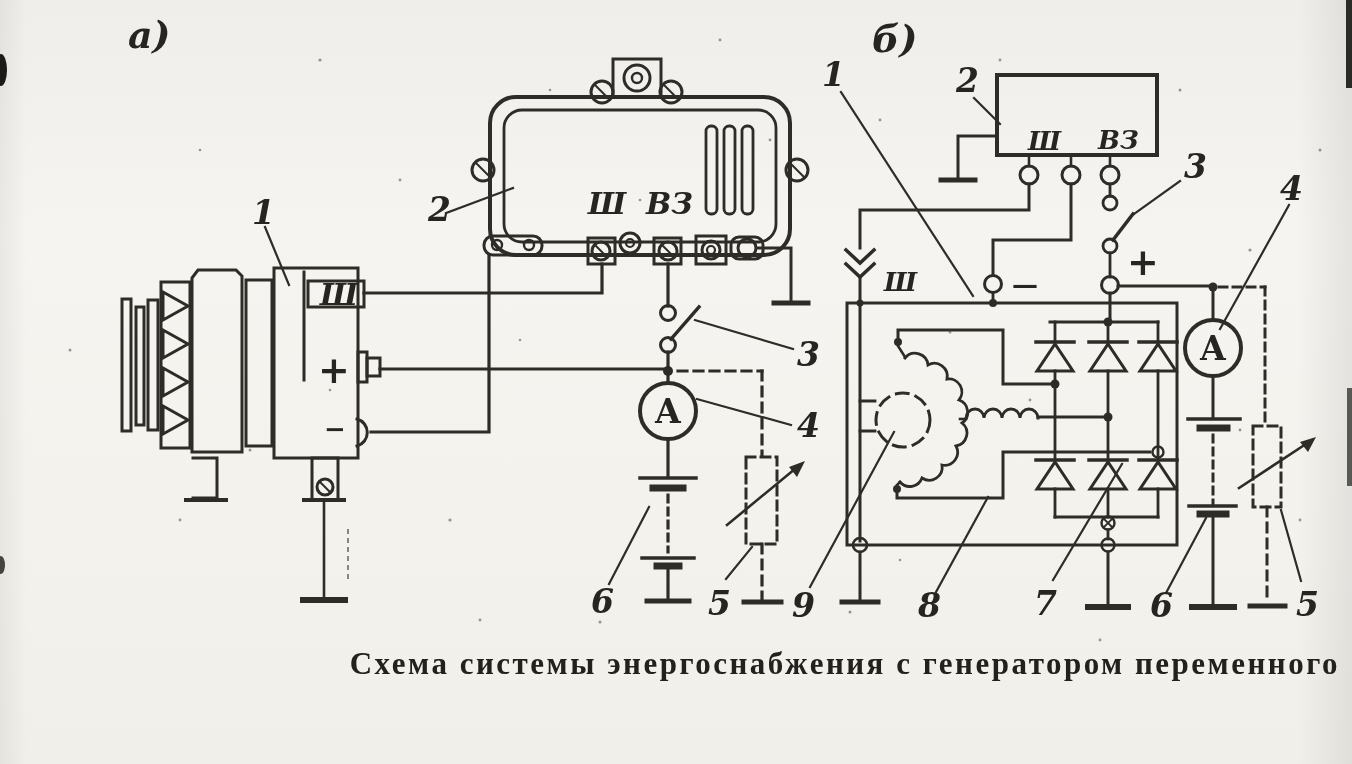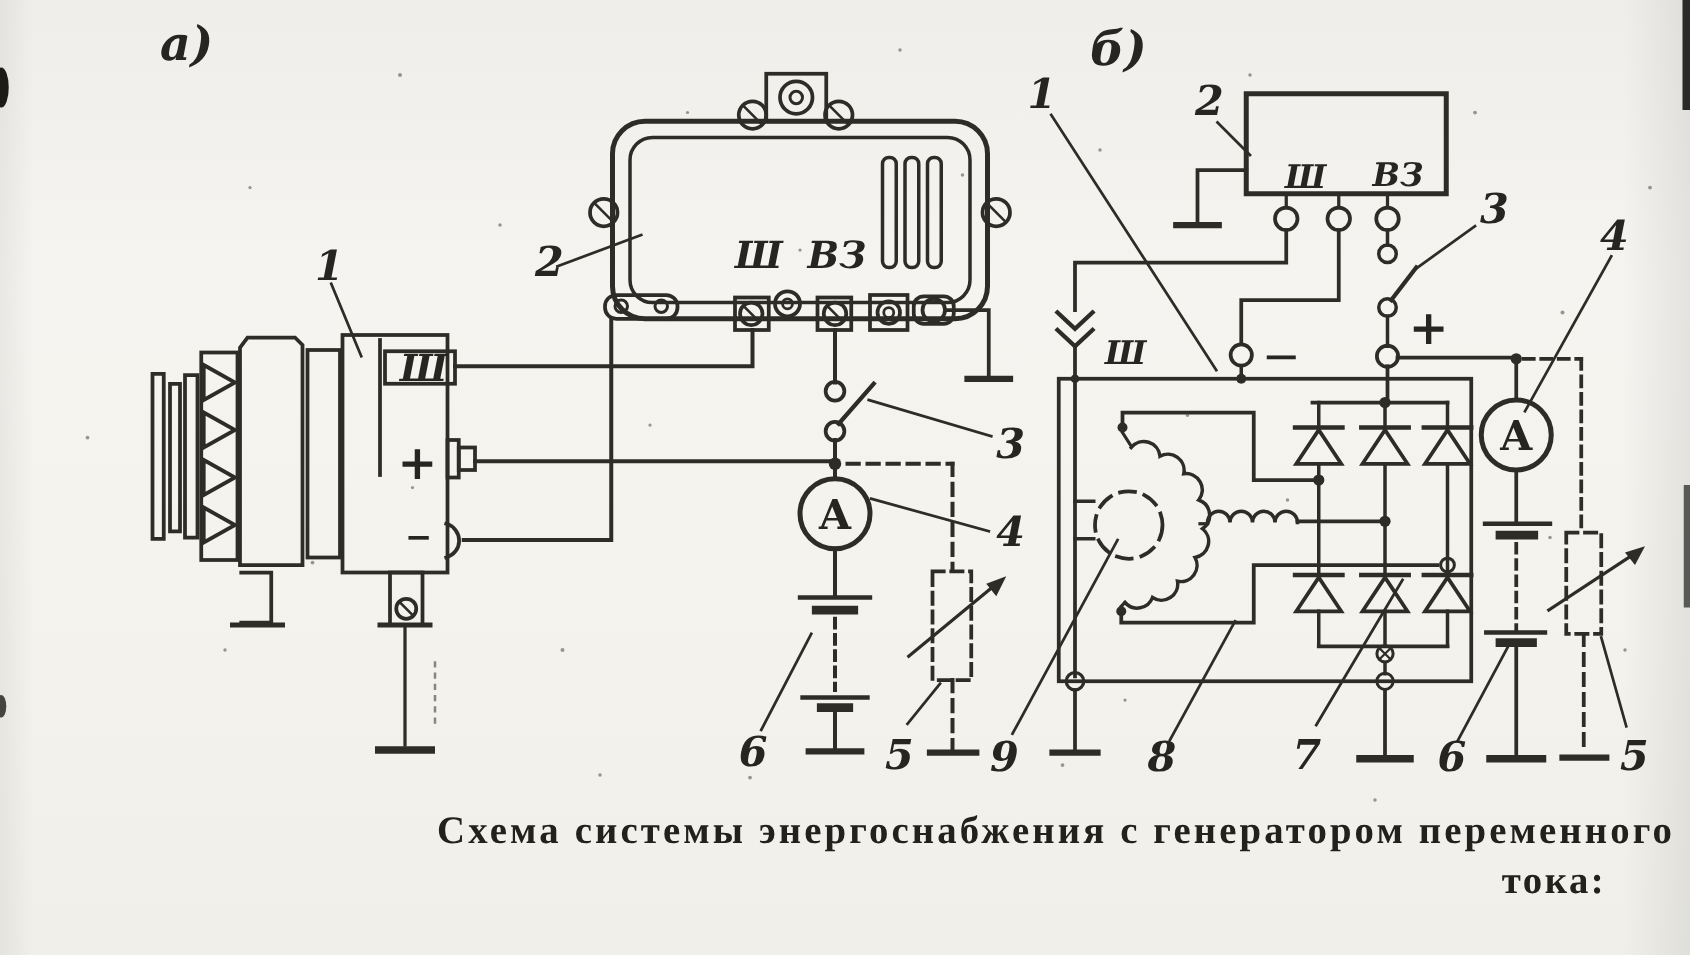--- a/index.html
+++ b/index.html
@@ -345,16 +345,15 @@
       <circle cx="180" cy="520" r="1.4"></circle>
           <circle cx="520" cy="340" r="1.3"></circle>
           <circle cx="880" cy="120" r="1.4"></circle>
       <circle cx="1320" cy="150" r="1.5"></circle>
     </g>
   </g>
 </svg>
 
 <div class="caption">
   <div class="cap1">Схема системы энергоснабжения с генератором переменного</div>
-  <div class="cap2">тока:</div>
 </div>
 
 </div>
 
 </body></html>

